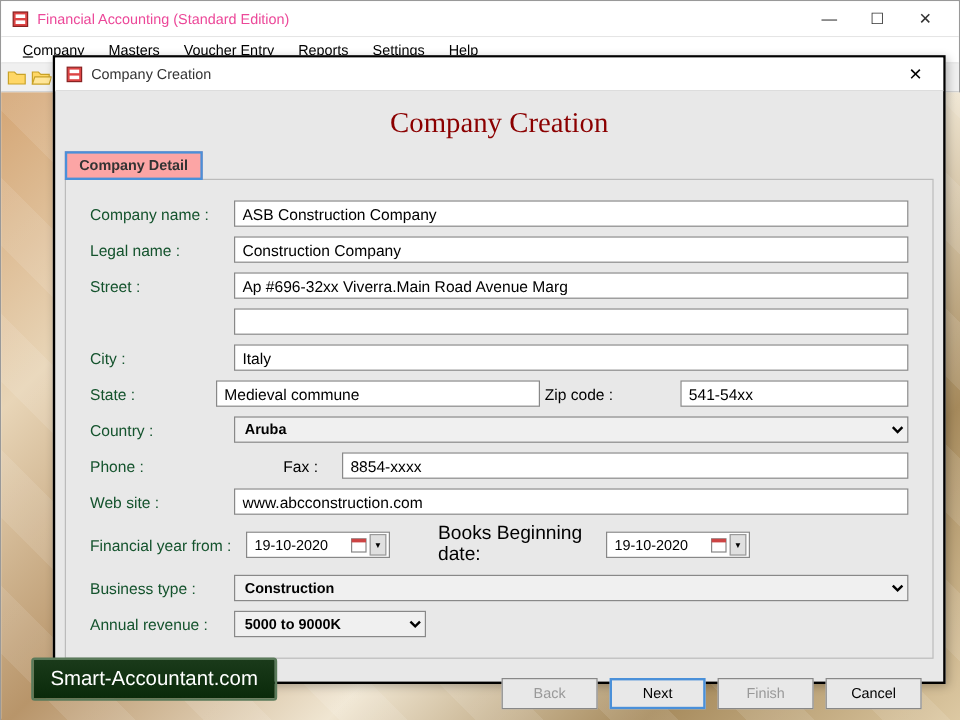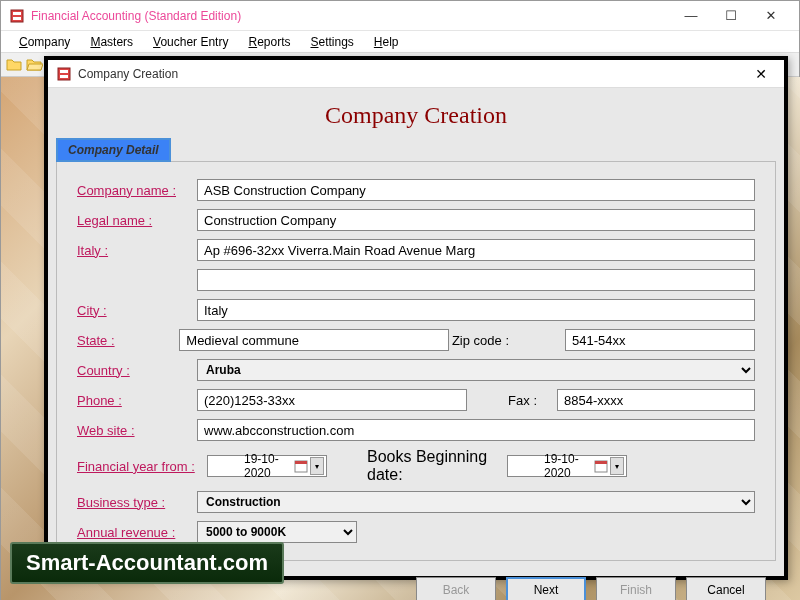--- a/index.html
+++ b/index.html
@@ -10,44 +10,44 @@
 .titlebar .title { flex: 1; font-size: 12px; color: #ec4899; }
 .win-controls { display: flex; gap: 0; }
 .win-btn { width: 40px; height: 28px; display: flex; align-items: center; justify-content: center; font-size: 13px; color: #333; cursor: pointer; }
 .menubar { height: 22px; display: flex; align-items: center; padding: 0 8px; gap: 0; border-bottom: 1px solid #ddd; background: #fff; }
 .menubar .menu-item { padding: 2px 10px; font-size: 12px; color: #000; cursor: pointer; text-decoration: underline; text-decoration-color: transparent; }
 .menubar .menu-item::first-letter { text-decoration: underline; }
 .toolbar { height: 24px; background: #f0f0f0; display: flex; align-items: center; padding: 0 4px; gap: 2px; border-bottom: 1px solid #ccc; }
 .tb-icon { width: 18px; height: 18px; display: inline-block; }
 .bg-image { position: absolute; top: 76px; left: 0; width: 800px; height: 524px; background: linear-gradient(135deg, #d4a574 0%, #e8d5b7 20%, #b8956a 40%, #f0e6d2 60%, #a68a5c 80%, #ddc9a3 100%); }
 .bg-image::before { content: ''; position: absolute; inset: 0; background: repeating-linear-gradient(45deg, transparent, transparent 40px, rgba(255,255,255,0.1) 40px, rgba(255,255,255,0.1) 80px); }
-.dialog { position: absolute; top: 56px; left: 44px; width: 744px; height: 524px; background: #e8e8e8; border: 4px solid #000000; box-shadow: 2px 2px 8px rgba(0,0,0,0.3); }
+.dialog { position: absolute; top: 46px; left: 44px; width: 744px; height: 524px; background: #e8e8e8; border: 2px solid #000000; box-shadow: 2px 2px 8px rgba(0,0,0,0.3); }
 .dialog-titlebar { height: 28px; background: #fff; display: flex; align-items: center; padding: 0 8px; border-bottom: 1px solid #ddd; }
 .dialog-titlebar .dlg-icon { width: 16px; height: 16px; margin-right: 6px; }
 .dialog-titlebar .dlg-title { flex: 1; font-size: 12px; color: #333; }
 .dlg-close { width: 30px; height: 24px; display: flex; align-items: center; justify-content: center; font-size: 14px; cursor: pointer; }
 .dialog-heading { text-align: center; font-family: "Times New Roman", serif; font-size: 24px; color: #8b0000; padding: 14px 0 8px; font-weight: normal; }
 .tab-strip { padding: 0 8px; }
-.tab { display: inline-block; padding: 3px 10px; background: #3b82f6; border: 2px solid #4a90d9; font-size: 12px; font-weight: bold; color: #333; position: relative; top: 1px; font-style: italic; }
+.tab { display: inline-block; padding: 3px 10px; background: #fca5a5; border: 2px solid #4a90d9; font-size: 12px; font-weight: bold; color: #333; position: relative; top: 1px; }
 .form-area { margin: 0 8px 8px; padding: 16px 20px 10px; border: 1px solid #bbb; border-top: 1px solid #bbb; background: #e8e8e8; }
 .form-row { display: flex; align-items: center; margin-bottom: 6px; min-height: 24px; }
-.form-label { width: 120px; font-size: 13px; color: #be185d; text-decoration: underline; }
+.form-label { width: 120px; font-size: 13px; color: #14532d; }
 .form-input { flex: 1; height: 22px; padding: 2px 6px; font-size: 13px; font-family: Liberation Sans, sans-serif; border: 1px solid #888; background: #fff; }
 .form-select { flex: 1; height: 22px; padding: 1px 4px; font-size: 12px; font-weight: bold; border: 1px solid #888; background: #f0f0f0; }
 .form-select-sm { width: 160px; height: 22px; padding: 1px 4px; font-size: 12px; font-weight: bold; border: 1px solid #888; background: #f0f0f0; }
 .split-label { width: 70px; font-size: 13px; text-align: right; padding-right: 20px; }
 .date-picker { display: inline-flex; align-items: center; width: 120px; height: 22px; border: 1px solid #888; background: #fff; padding: 0 2px 0 6px; font-size: 12px; }
-.date-picker .dp-val { flex: 1; margin-left: 30px; }
+.date-picker .dp-val { flex: 1; }
 .date-picker .dp-cal { width: 14px; height: 14px; display: inline-block; }
 .date-picker .dp-arrow { width: 14px; height: 18px; background: #e0e0e0; border: 1px solid #999; display: inline-flex; align-items: center; justify-content: center; font-size: 8px; margin-left: 2px; }
 .button-bar { display: flex; justify-content: flex-end; gap: 10px; padding: 8px 18px 8px; }
 .btn { width: 80px; height: 26px; border: 1px solid #888; background: #e8e8e8; font-size: 12px; cursor: pointer; }
 .btn.disabled { color: #999; }
 .btn.primary { border: 2px solid #4a90d9; }
-.watermark { position: absolute; bottom: 16px; left: 10px; background: linear-gradient(#1a3a1a, #0a2a0a); color: #fff; font-size: 22px; font-weight: bold; padding: 6px 14px; border: 2px solid #5a7a5a; border-radius: 3px; font-family: Arial, sans-serif; }
+.watermark { position: absolute; bottom: 16px; left: 26px; background: linear-gradient(#1a3a1a, #0a2a0a); color: #fff; font-size: 17px; font-weight: normal; padding: 6px 14px; border: 2px solid #5a7a5a; border-radius: 3px; font-family: Arial, sans-serif; }
 </style>
 </head>
 <body>
 
 <div class="outer-window">
   <div class="titlebar">
     <svg class="app-icon" viewBox="0 0 16 16">
         <rect x="2" y="2" width="12" height="12" fill="#d44" stroke="#822"></rect>
         <rect x="4" y="4" width="8" height="3" fill="#fff"></rect>
         <rect x="4" y="9" width="8" height="3" fill="#fff"></rect>
@@ -99,21 +99,21 @@
       <div class="form-label">Company name :</div>
       <input class="form-input" value="ASB Construction Company" style="">
     </div>
 
     <div class="form-row">
       <div class="form-label">Legal name :</div>
       <input class="form-input" value="Construction Company" style="">
     </div>
 
     <div class="form-row">
-      <div class="form-label">Italy :</div>
+      <div class="form-label">Street :</div>
       <input class="form-input" value="Ap #696-32xx Viverra.Main Road Avenue Marg" style="">
     </div>
     <div class="form-row">
       <div class="form-label"></div>
       <input class="form-input" value="" style="">
     </div>
 
     <div class="form-row">
       <div class="form-label">City :</div>
       <input class="form-input" value="Italy" style="">
@@ -126,21 +126,20 @@
       <input class="form-input" style="flex: 1 1 0%; margin-left: 36px;" value="541-54xx">
     </div>
 
     <div class="form-row">
       <div class="form-label">Country :</div>
       <select class="form-select"><option>Aruba</option></select>
     </div>
 
     <div class="form-row">
       <div class="form-label">Phone :</div>
-      <input class="form-input" style="flex: 0 0 270px;" value="(220)1253-33xx">
       <div class="split-label" style="width:90px">Fax :</div>
       <input class="form-input" style="flex: 1 1 0%;" value="8854-xxxx">
     </div>
 
 
     <div class="form-row">
       <div class="form-label">Web site :</div>
       <input class="form-input" value="www.abcconstruction.com" style="">
     </div>
 

